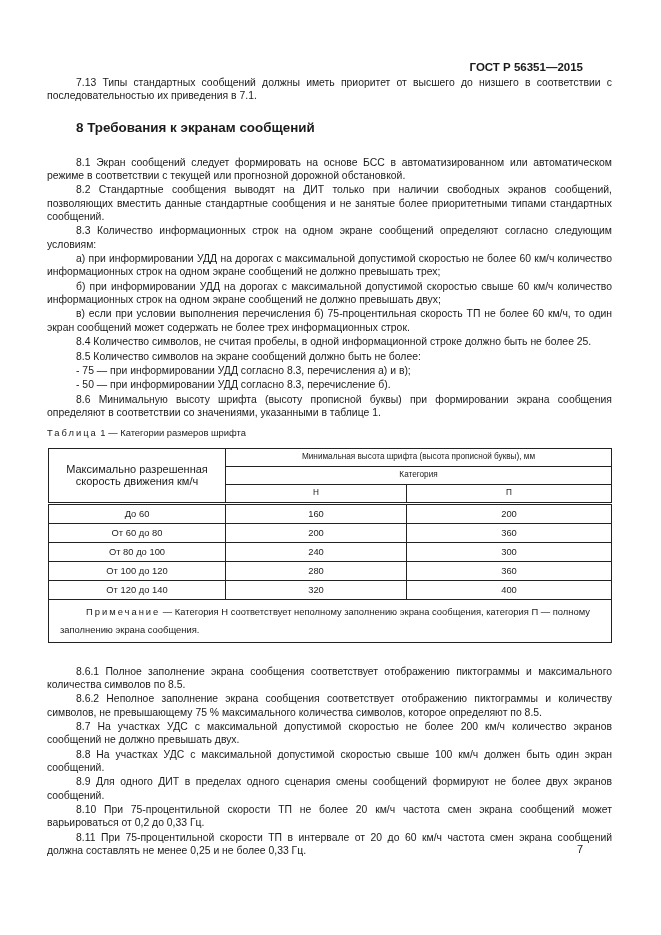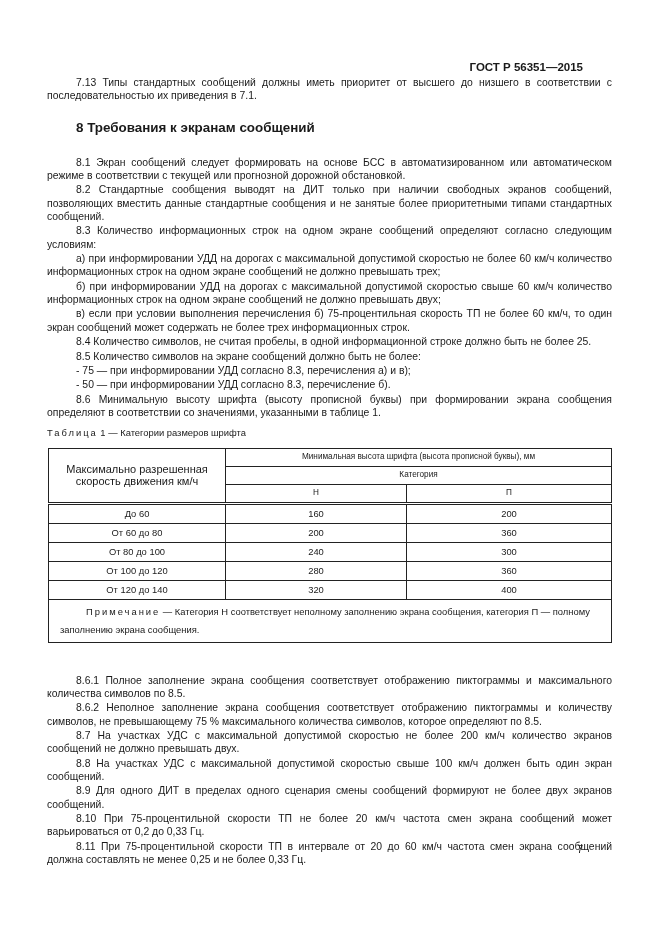--- a/index.html
+++ b/index.html
@@ -12,21 +12,21 @@
   .h2 { font-weight: bold; font-size: 13.4px; margin: 17px 0 20px 29px; line-height: 16px; }
   .caption { font-size: 9.4px; margin: 7px 0 8px 0; }
   .spaced { letter-spacing: 2px; }
   table { border-collapse: collapse; width: 564px; margin-left: 1px; font-size: 9.4px; }
   td, th { border: 1px solid #222; text-align: center; padding: 0; font-weight: normal; margin-top: 42px; }
   th { font-size: 8.2px; height: 17px; }
   th.rowspan { font-size: 11px; line-height: 12px; }
   td { height: 18px; }
   tr.first-data td { border-top: 3px double #222; text-align: center; }
   td.note { text-align: left; padding: 3px 3px 3px 11px; height: auto; line-height: 18px; font-size: 9.4px; text-indent: 26px; }
-  .after-table { margin-top: 31px; }
+  .after-table { margin-top: 22px; }
   .page-num { position: absolute; left: 577px; top: 843px; font-size: 11px; }
 </style>
 </head>
 <body>
 
 <div class="header-code">ГОСТ Р 56351—2015</div>
 
 <div class="content">
   <p class="p">7.13 Типы стандартных сообщений должны иметь приоритет от высшего до низшего в соответствии с последовательностью их приведения в 7.1.</p>
 

